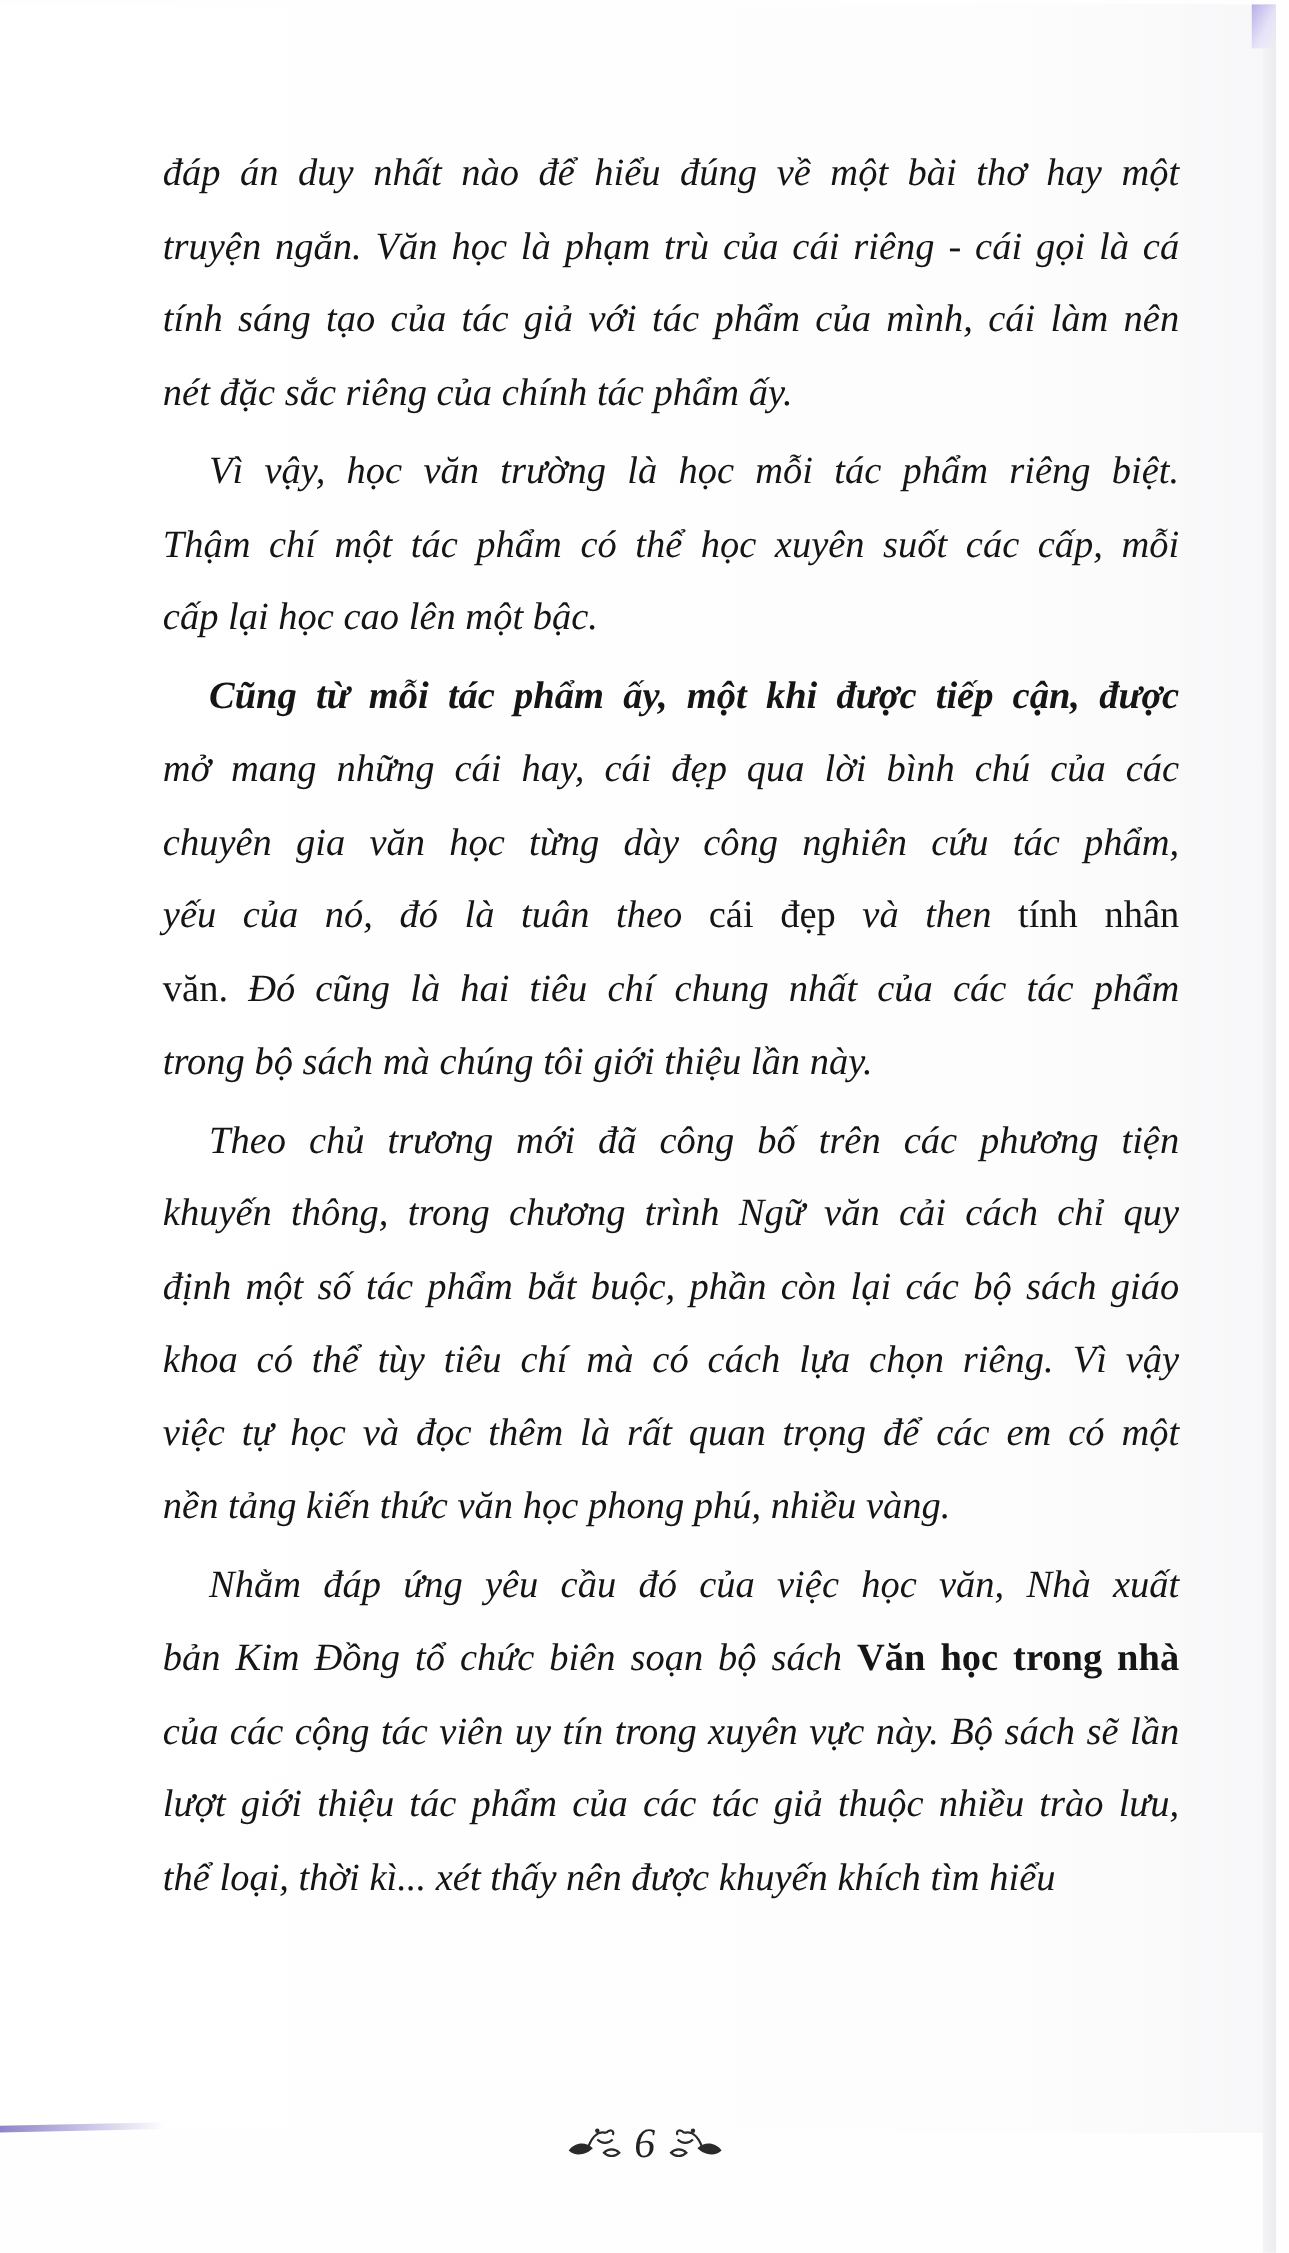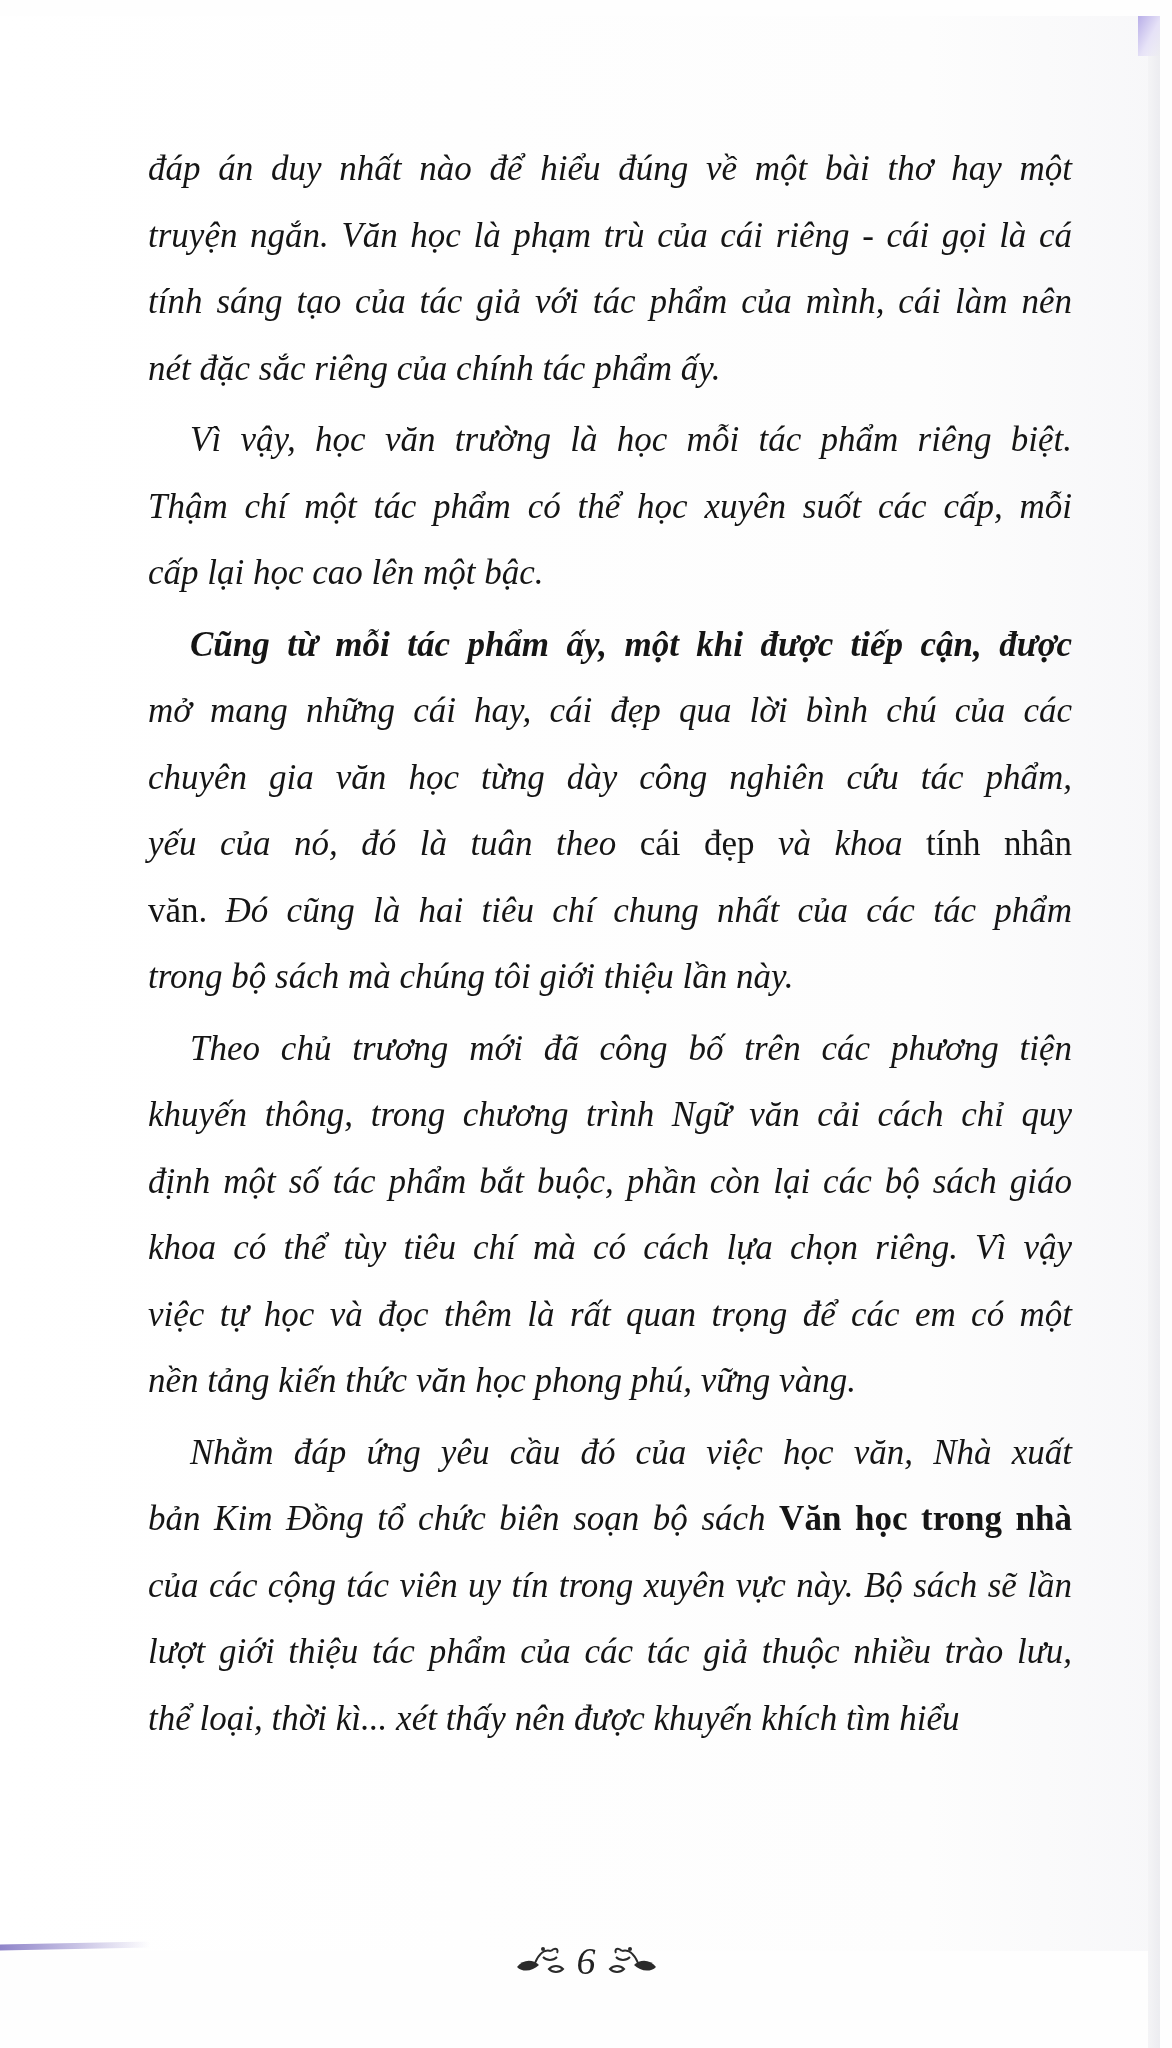--- a/index.html
+++ b/index.html
@@ -1,21 +1,21 @@
 <!DOCTYPE html>
 <html><head>
 <meta charset="utf-8">
 <style>
   html, body { margin:0; padding:0; }
   body {
     width:1172px; height:2048px; background:#fefefe; position:relative; overflow:hidden;
     font-family: "DejaVu Serif", "Liberation Serif", serif;
   }
   .page {
-    position:absolute; left:0; top:16px; width:1160px; height:1935px;
+    position:absolute; left:0; top:4px; width:1160px; height:1935px;
     background:linear-gradient(to right, #ffffff 0%, #fdfdfd 80%, #f7f7f9 100%);
   }
   .edge-top-right {
     position:absolute; right:0; top:0; width:22px; height:40px;
     background:linear-gradient(to bottom right, #b8aee8 0%, #e6e2f7 55%, rgba(255,255,255,0) 100%);
   }
   .edge-right {
     position:absolute; right:0; top:0; width:12px; height:2048px;
     background:linear-gradient(to right, #f4f4f6, #ececf0);
   }
@@ -65,31 +65,31 @@
       </p>
       <p>
         <span class="line" style="padding-left: 42px;"><span>Vì vậy, học văn trường là học mỗi tác phẩm riêng biệt.</span></span>
         <span class="line"><span>Thậm chí một tác phẩm có thể học xuyên suốt các cấp, mỗi</span></span>
         <span class="line last"><span>cấp lại học cao lên một bậc.</span></span>
       </p>
       <p>
         <span class="line" style="padding-left: 42px; font-weight: bold;"><span>Cũng từ mỗi tác phẩm ấy, một khi được tiếp cận, được</span></span>
         <span class="line"><span>mở mang những cái hay, cái đẹp qua lời bình chú của các</span></span>
         <span class="line"><span>chuyên gia văn học từng dày công nghiên cứu tác phẩm,</span></span>
-        <span class="line"><span>yếu của nó, đó là tuân theo </span><span class="upright">cái đẹp</span><span> và khoa </span><span class="upright">tính nhân</span></span>
+        <span class="line"><span>yếu của nó, đó là tuân theo </span><span class="upright">cái đẹp</span><span> và then </span><span class="upright">tính nhân</span></span>
         <span class="line"><span class="upright">văn.</span><span> Đó cũng là hai tiêu chí chung nhất của các tác phẩm</span></span>
         <span class="line last"><span>trong bộ sách mà chúng tôi giới thiệu lần này.</span></span>
       </p>
       <p>
         <span class="line" style="padding-left: 42px;"><span>Theo chủ trương mới đã công bố trên các phương tiện</span></span>
         <span class="line"><span>khuyến thông, trong chương trình Ngữ văn cải cách chỉ quy</span></span>
         <span class="line"><span>định một số tác phẩm bắt buộc, phần còn lại các bộ sách giáo</span></span>
         <span class="line"><span>khoa có thể tùy tiêu chí mà có cách lựa chọn riêng. Vì vậy</span></span>
         <span class="line"><span>việc tự học và đọc thêm là rất quan trọng để các em có một</span></span>
-        <span class="line last"><span>nền tảng kiến thức văn học phong phú, vững vàng.</span></span>
+        <span class="line last"><span>nền tảng kiến thức văn học phong phú, nhiều vàng.</span></span>
       </p>
       <p>
         <span class="line" style="padding-left: 42px;"><span>Nhằm đáp ứng yêu cầu đó của việc học văn, Nhà xuất</span></span>
         <span class="line"><span>bản Kim Đồng tổ chức biên soạn bộ sách </span><span class="bold-title">Văn học trong nhà</span></span>
         <span class="line"><span>của các cộng tác viên uy tín trong xuyên vực này. Bộ sách sẽ lần</span></span>
         <span class="line"><span>lượt giới thiệu tác phẩm của các tác giả thuộc nhiều trào lưu,</span></span>
         <span class="line last"><span>thể loại, thời kì... xét thấy nên được khuyến khích tìm hiểu</span></span>
       </p>
     </div>
 

